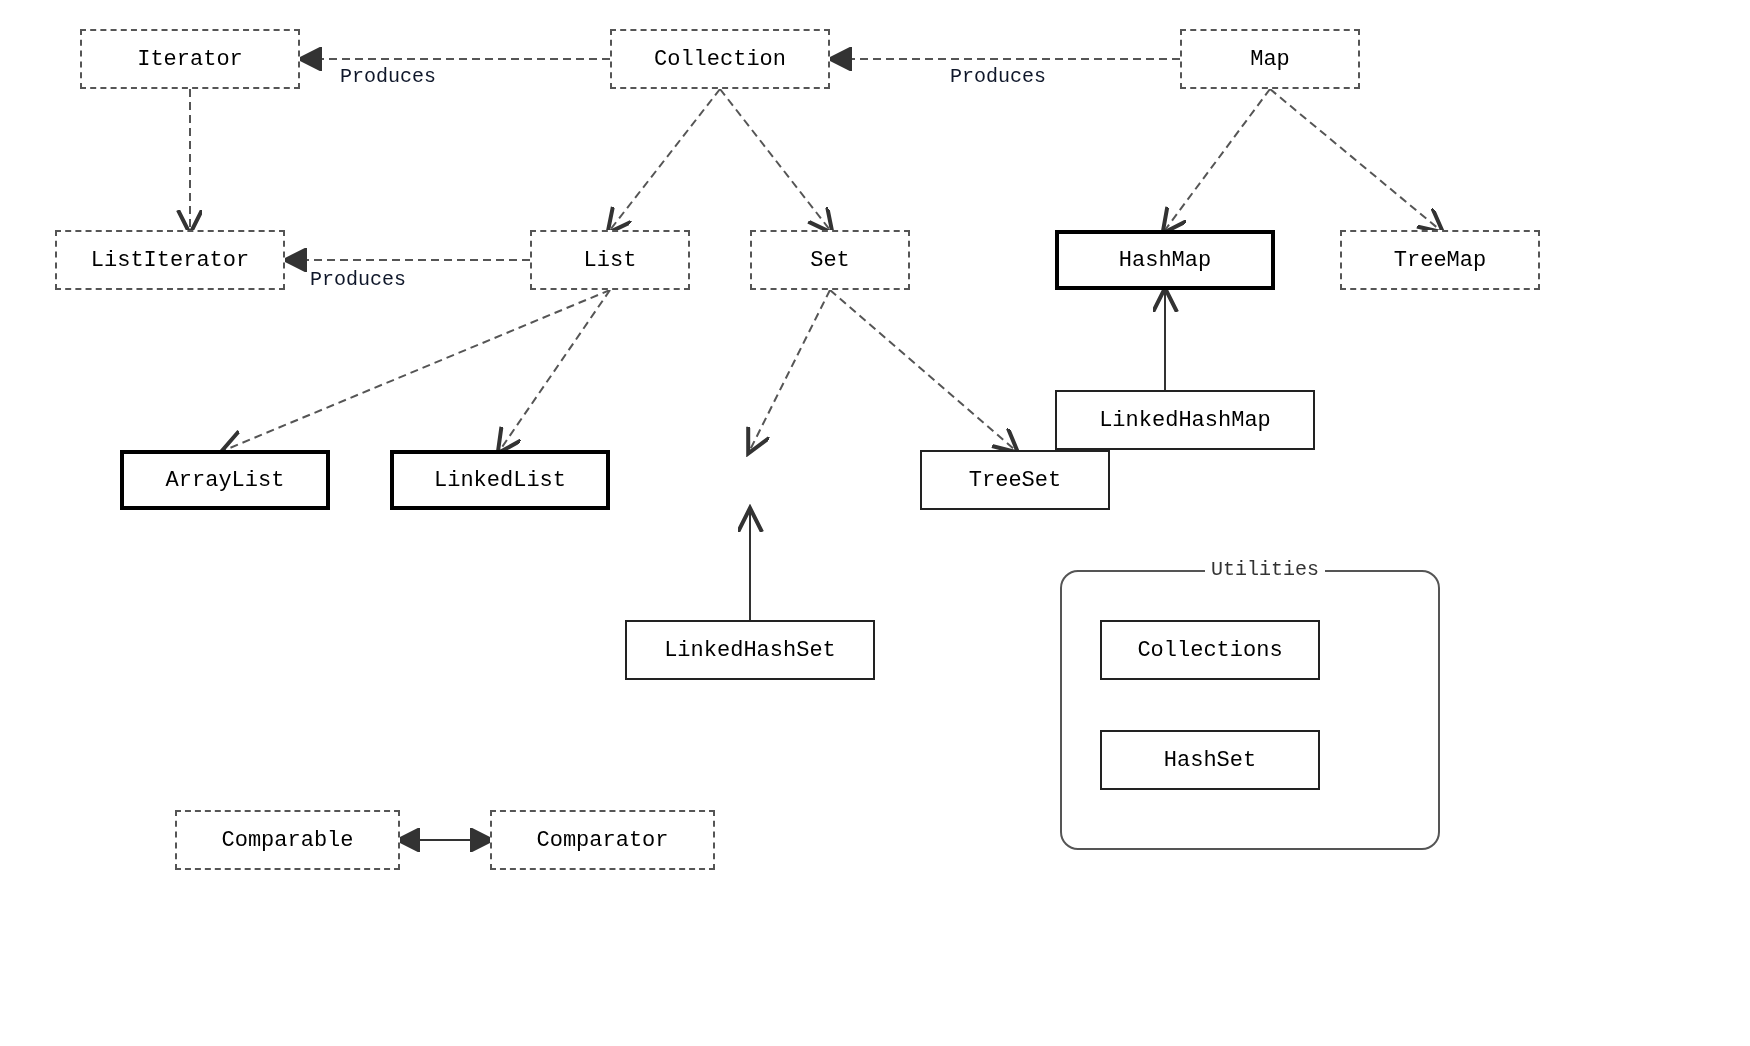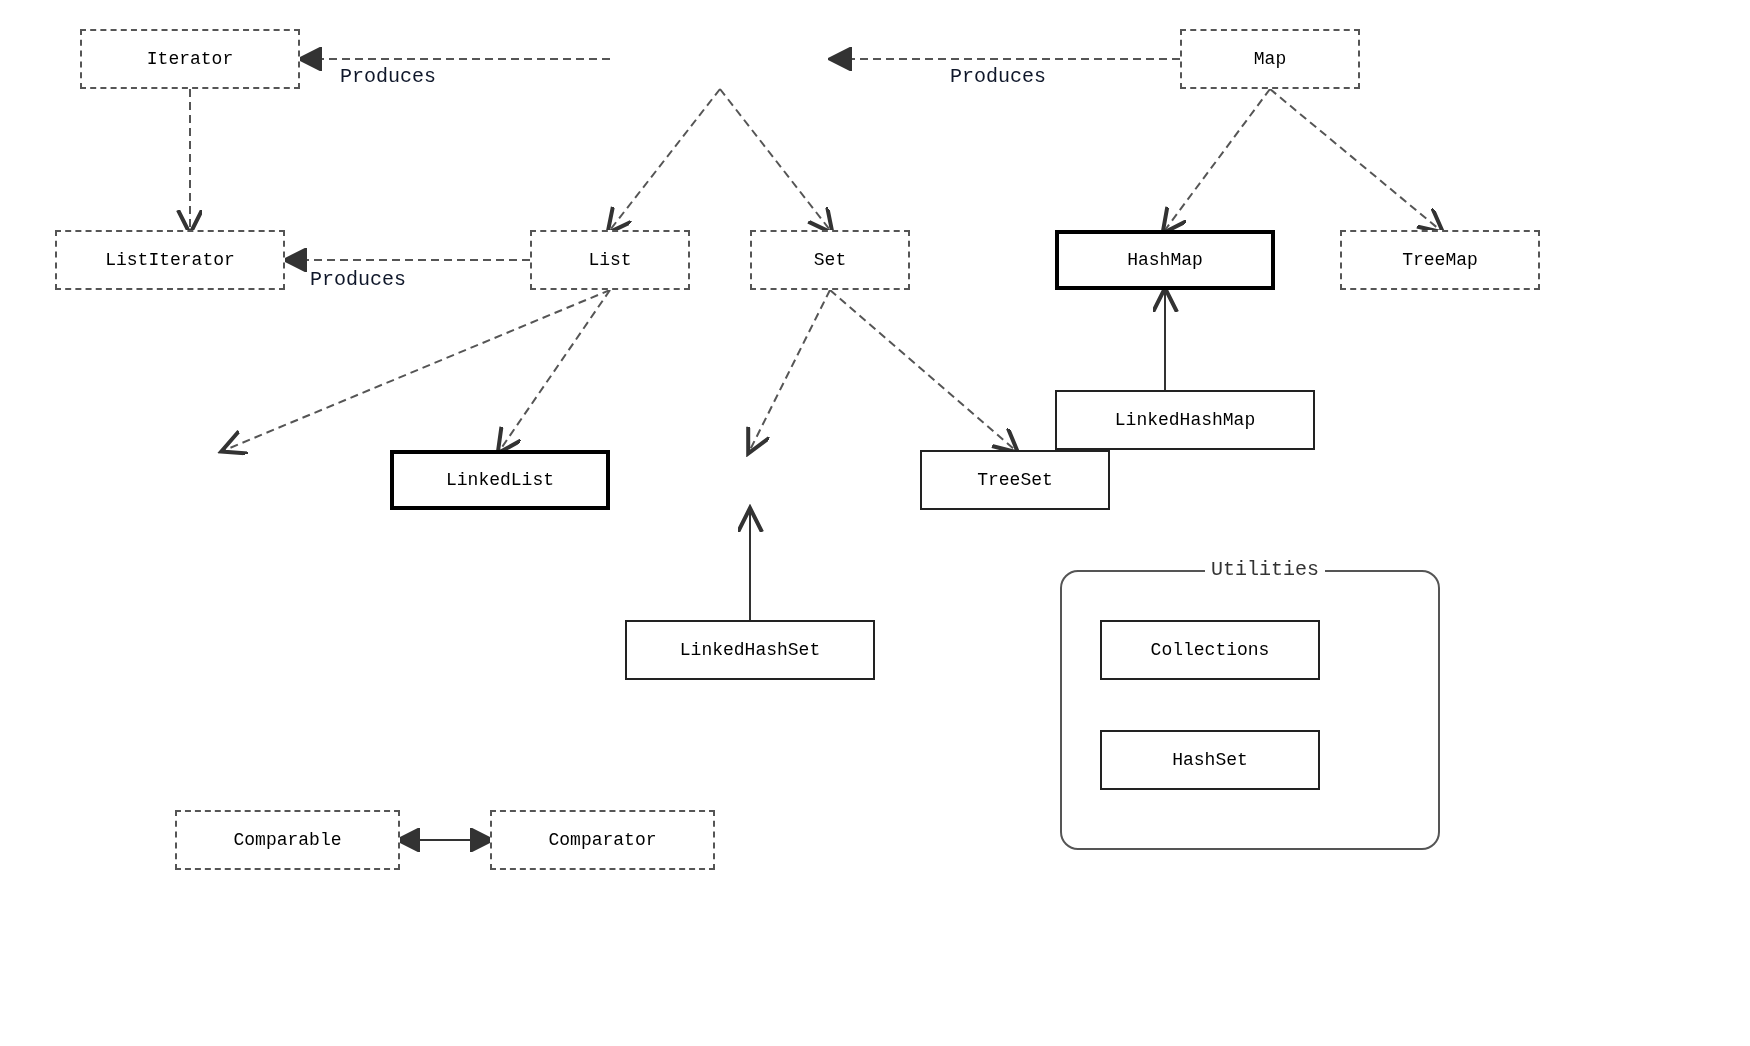--- a/index.html
+++ b/index.html
@@ -15,21 +15,21 @@
       position: relative;
       width: 1750px;
       height: 1046px;
       background: #fff;
     }
     .node {
       position: absolute;
       display: flex;
       align-items: center;
       justify-content: center;
-      font-size: 18px;
+      font-size: 22px;
       font-family: 'Courier New', Courier, monospace;
       background: #fff;
       text-align: center;
     }
     .node-dashed {
       border: 2px dashed #555;
     }
     .node-solid {
       border: 2px solid #222;
     }
@@ -126,20 +126,23 @@
 
      Comparator: double-headed solid arrow --&gt;
     <line x1="400" y1="840" x2="490" y2="840" stroke="#333" stroke-width="2" marker-start="url(#filled-arrow-left)" marker-end="url(#filled-arrow)"></line>
 
   </svg>
 
   <div class="node node-dashed" style="left:80px; top:29px; width:220px; height:60px;">
     <span>Iterator</span>
   </div>
 
+  <div class="node node-dashed" style="left:610px; top:29px; width:220px; height:60px;">
+    <span>Collection</span>
+  </div>
 
   <div class="node node-dashed" style="left:1180px; top:29px; width:180px; height:60px;">
     <span>Map</span>
   </div>
 
   <div class="node node-dashed" style="left:55px; top:230px; width:230px; height:60px;">
     <span>ListIterator</span>
   </div>
 
   <div class="node node-dashed" style="left:530px; top:230px; width:160px; height:60px;">
@@ -155,20 +158,23 @@
   </div>
 
   <div class="node node-dashed" style="left:1340px; top:230px; width:200px; height:60px;">
     <span>TreeMap</span>
   </div>
 
   <div class="node node-solid" style="left:1055px; top:390px; width:260px; height:60px;">
     <span>LinkedHashMap</span>
   </div>
 
+  <div class="node node-bold" style="left:120px; top:450px; width:210px; height:60px;">
+    <span>ArrayList</span>
+  </div>
 
   <div class="node node-bold" style="left:390px; top:450px; width:220px; height:60px;">
     <span>LinkedList</span>
   </div>
 
 
   <div class="node node-solid" style="left:920px; top:450px; width:190px; height:60px;">
     <span>TreeSet</span>
   </div>
 

